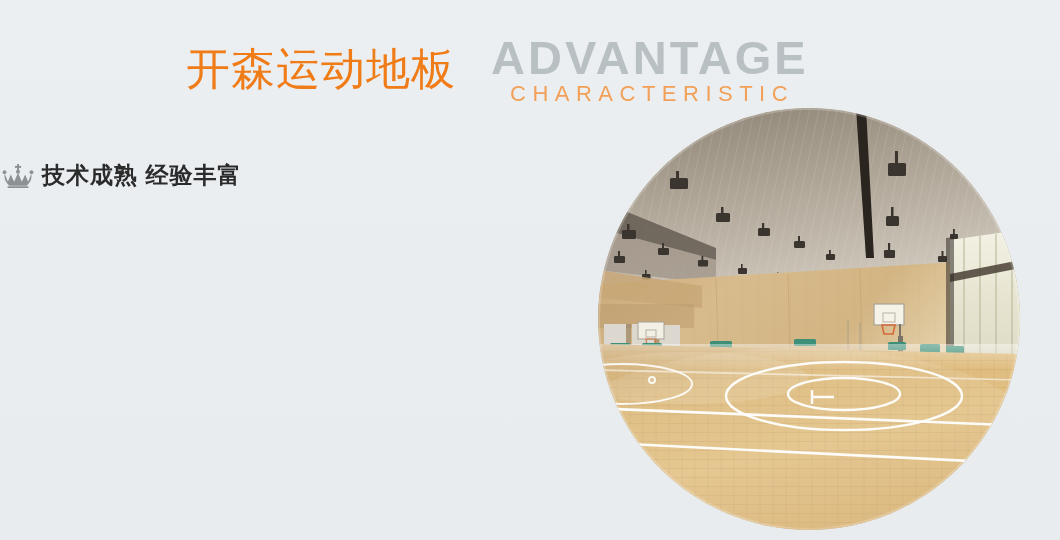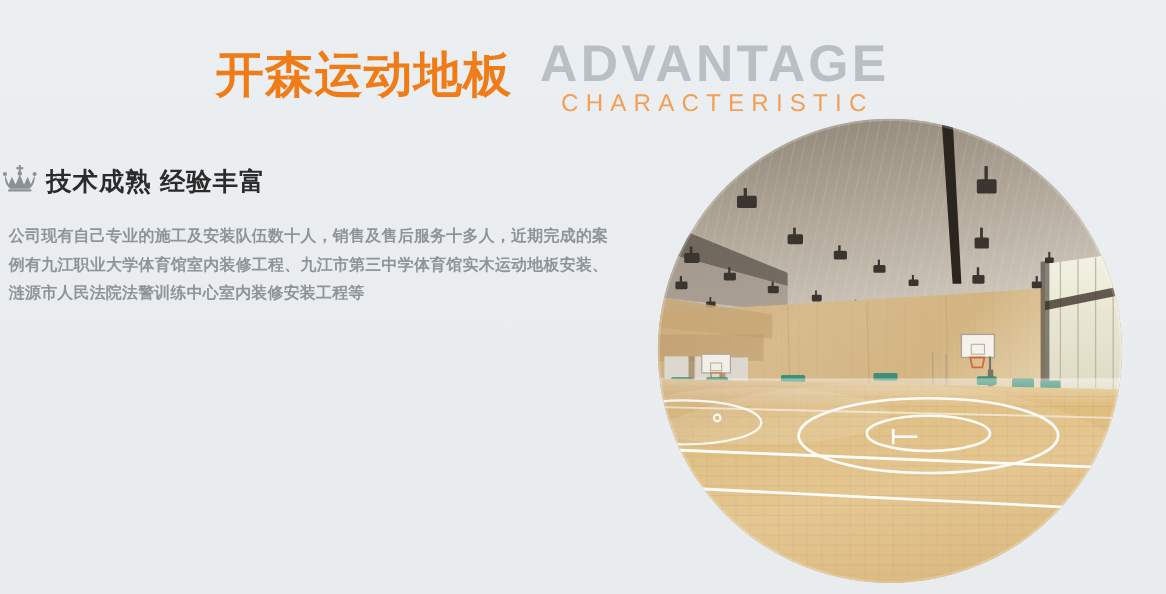--- a/index.html
+++ b/index.html
@@ -51,42 +51,41 @@
     letter-spacing: 6.5px;
     color: #f2a057;
     line-height: 26px;
     white-space: nowrap;
   }
   .cn-title {
     position: absolute;
     left: 0px;
     top: 10px;
     font-size: 44px;
-    font-weight: bold;
+    font-weight: normal;
     letter-spacing: 1px;
     color: #f07c18;
     line-height: 52px;
     white-space: nowrap;
-    margin-left: 10px;
   }
 
   
   .content {
     position: absolute;
     left: 0px;
     top: 150px;
     width: 570px;
   }
   .feature {
     position: relative;
     margin-bottom: 22px;
   }
   .feature-head {
     display: flex;
-    align-items: flex-start;
+    align-items: flex-end;
     height: 40px;
     padding-left: 2px;
   }
   .crown-icon {
     width: 32px;
     height: 26px;
     flex: 0 0 32px;
     margin-right: 8px;
     display: block;
   }
@@ -151,21 +150,20 @@
             <path d="M4 19 L11 37 L17 22 L24 37 L32 18 L40 37 L47 22 L53 37 L60 19
                      L60 26 C60 32 57 38 53 42 L50 45 L14 45 L11 42 C7 38 4 32 4 26 Z"></path>
             <circle cx="4" cy="17" r="4"></circle>
             <circle cx="60" cy="17" r="4"></circle>
             <circle cx="32" cy="16" r="4.2"></circle>
             <rect x="10" y="46" width="44" height="4" rx="1.6"></rect>
           </g>
         </svg>
         <div class="feature-title">技术成熟 经验丰富</div>
       </div>
-      <div class="feature-body">公司现有自己专业的施工及安装队伍数十人，销售及售后服务十多人，近期完成的案例有九江职业大学体育馆室内装修工程、九江市第三中学体育馆实木运动地板安装、涟源市人民法院法警训练中心室内装修安装工程等</div>
     </div>
 
 
   </div>
 
   <div class="photo-circle">
     <svg viewBox="0 0 422 422" preserveAspectRatio="xMidYMid slice">
       <defs>
         <linearGradient id="ceilGrad" x1="0" y1="0" x2="0.25" y2="1">
           <stop offset="0" stop-color="#8d8375"></stop>

